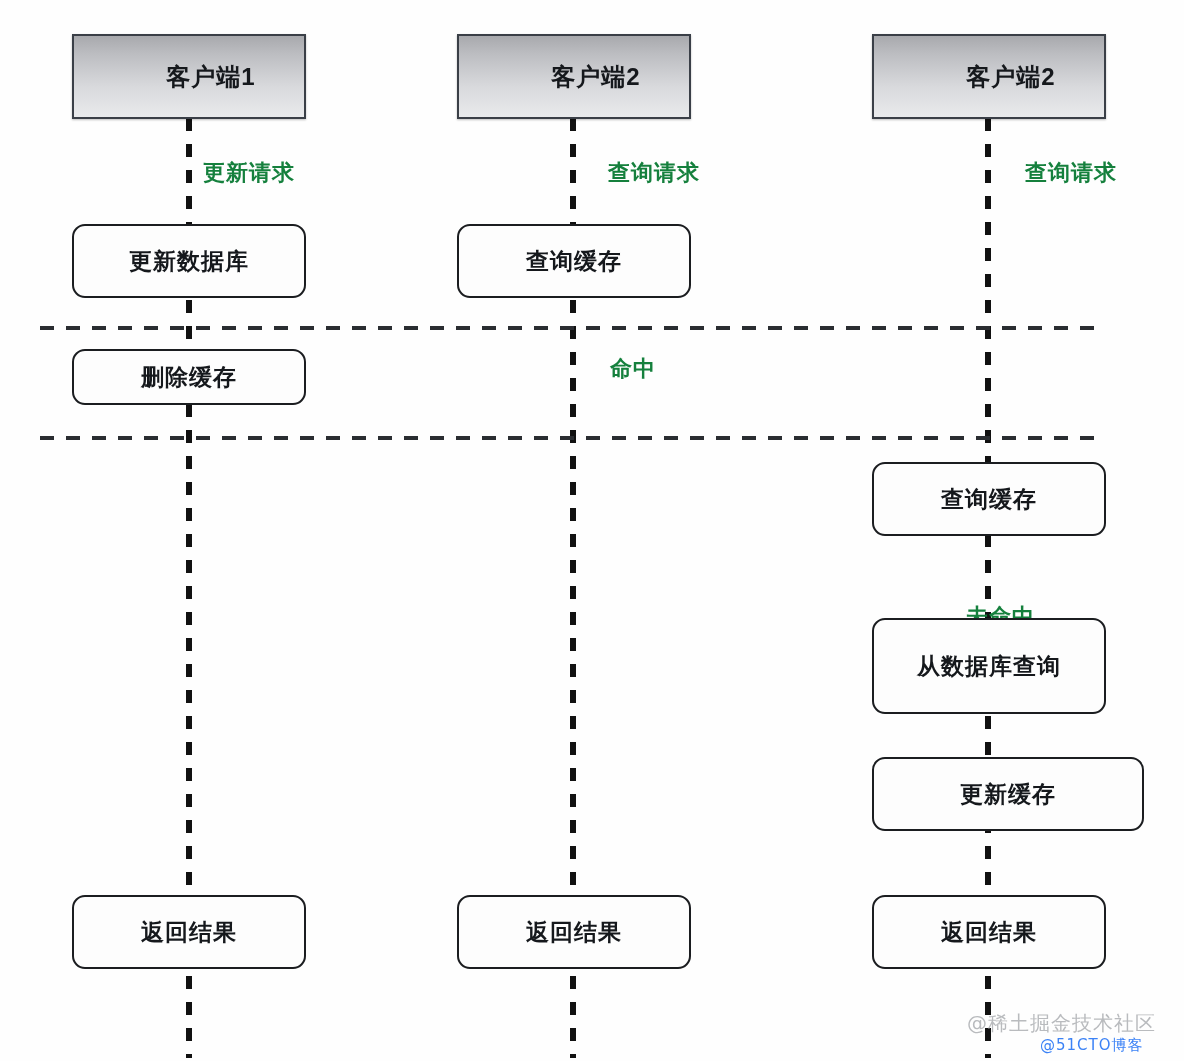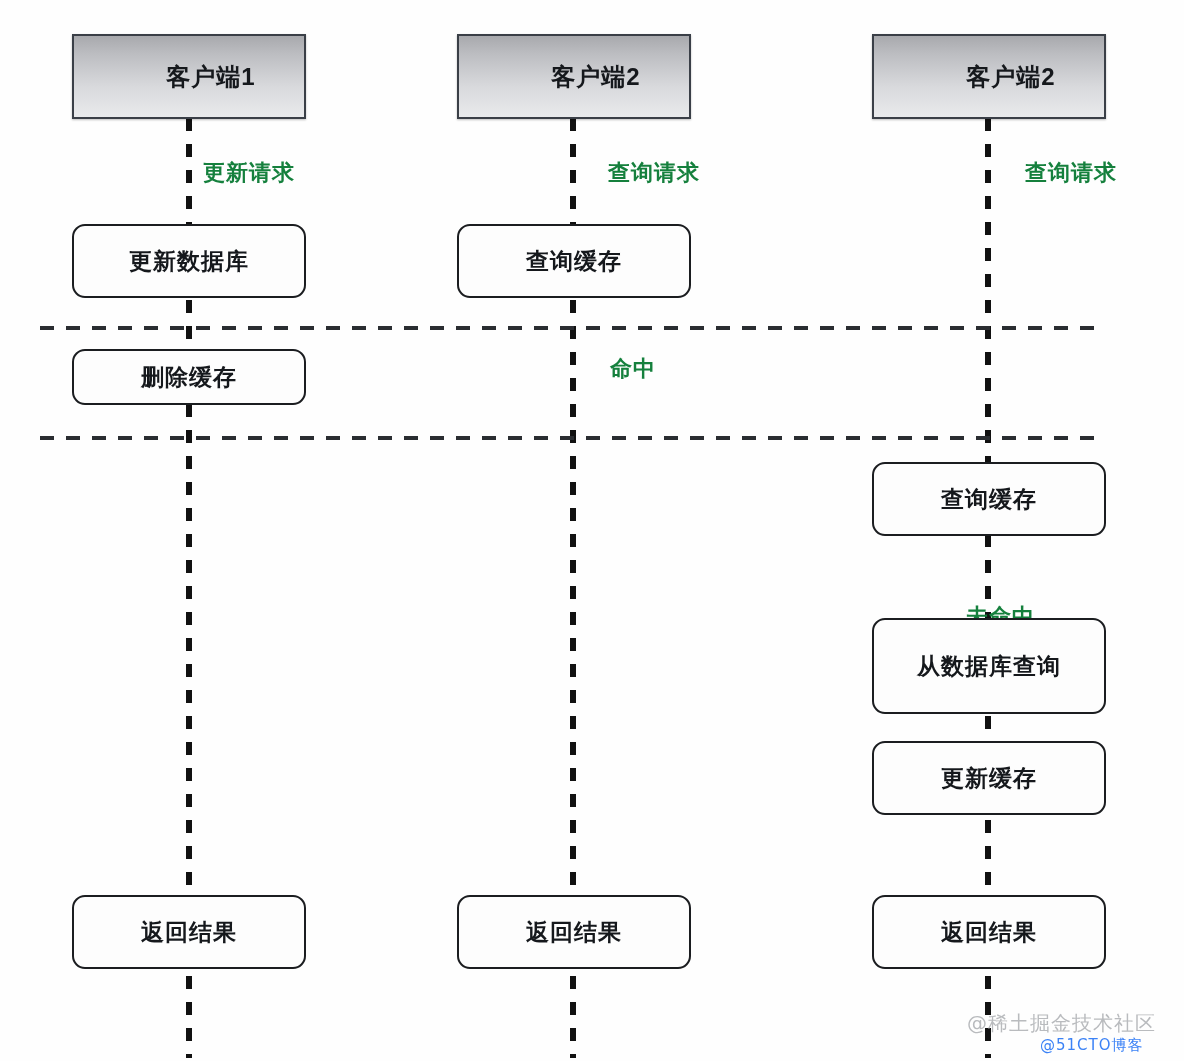--- a/index.html
+++ b/index.html
@@ -164,21 +164,21 @@
   <div class="action" style="left:872px; top:462px; width:234px; height:74px;">
     <span class="action-label">查询缓存</span>
   </div>
 
   <div class="msg" style="left:966px; top:562px;margin-top:40px;">未命中</div>
 
   <div class="action" style="left:872px; top:618px; width:234px; height:96px;">
     <span class="action-label">从数据库查询</span>
   </div>
 
-  <div class="action" style="left:872px; top:741px; width:234px; height:74px;">
+  <div class="action" style="left:872px; top:757px; width:272px; height:74px;">
     <span class="action-label">更新缓存</span>
   </div>
 
   <div class="action" style="left:872px; top:895px; width:234px; height:74px;">
     <span class="action-label">返回结果</span>
   </div>
 
   <div class="watermark wm-primary" style="left:967px; top:1010px;">@稀土掘金技术社区</div>
 
   <div class="watermark wm-secondary" style="left:1040px; top:1036px;">@51CTO博客</div>

